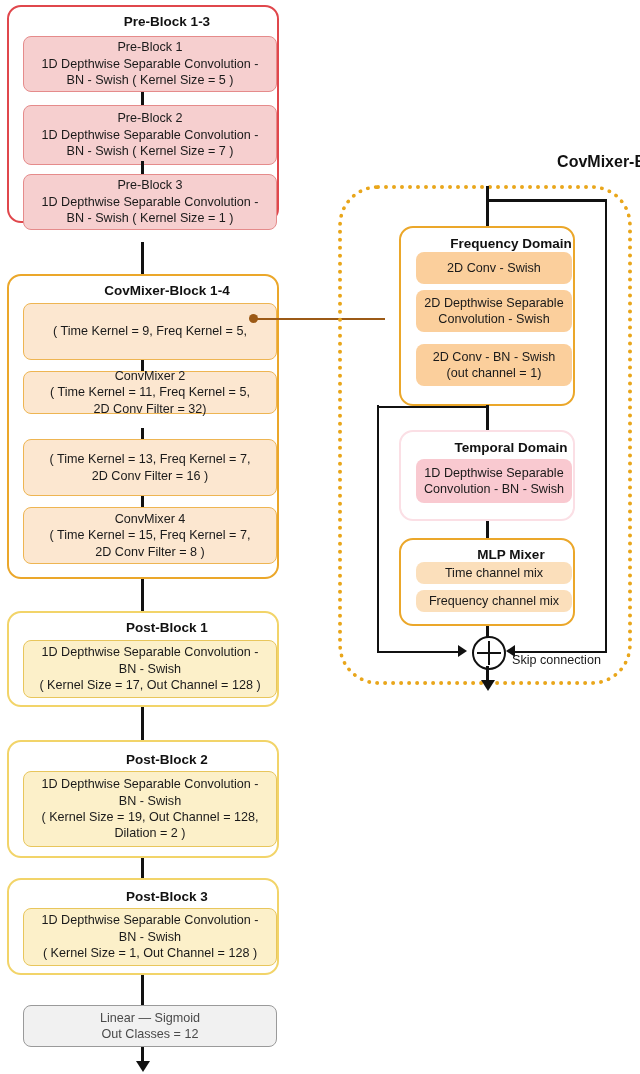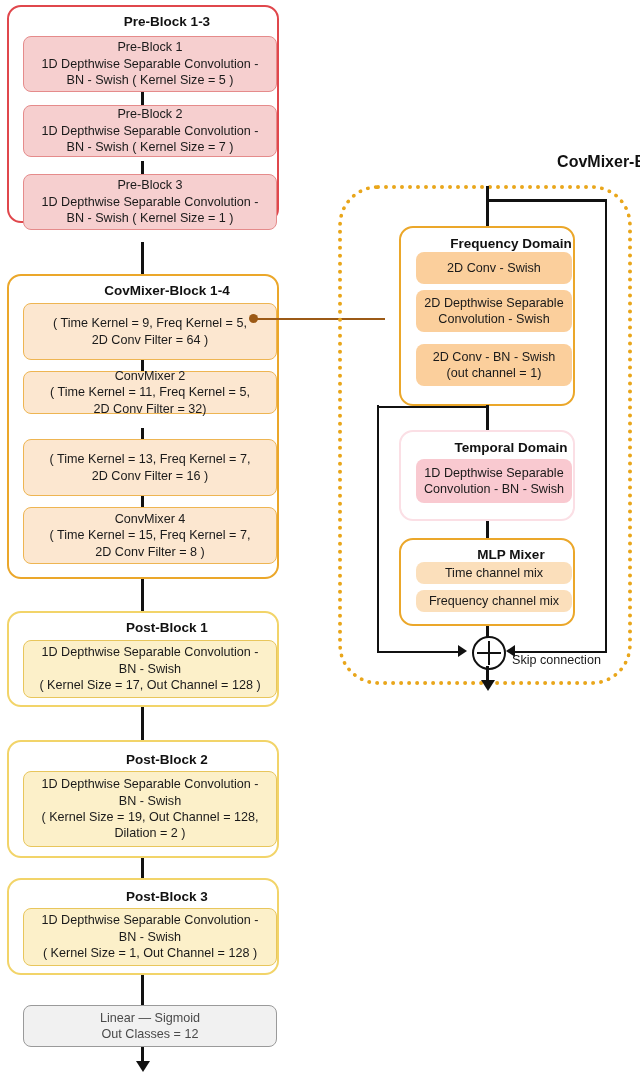--- a/index.html
+++ b/index.html
@@ -106,21 +106,21 @@
 
 <div class="node pre-node" style="left:16px;top:36px;width:254px;height:56px;">
   <div>
     <span>Pre-Block 1</span>
     <span>1D Depthwise Separable Convolution -</span>
     <span>BN - Swish ( Kernel Size = 5 )</span>
   </div>
 </div>
 <div class="vline" style="left:141px;top:92px;height:13px;"></div>
 
-<div class="node pre-node" style="left:16px;top:105px;width:254px;height:52px;">
+<div class="node pre-node" style="left:16px;top:105px;width:254px;height:60px;">
   <div>
     <span>Pre-Block 2</span>
     <span>1D Depthwise Separable Convolution -</span>
     <span>BN - Swish ( Kernel Size = 7 )</span>
   </div>
 </div>
 <div class="vline" style="left:141px;top:161px;height:13px;"></div>
 
 <div class="node pre-node" style="left:16px;top:174px;width:254px;height:56px;">
   <div>
@@ -132,21 +132,20 @@
 
 <div class="vline" style="left:141px;top:242px;height:32px;"></div>
 
 <div class="group cm-group" style="left:7px;top:274px;width:272px;height:305px;">
   <div class="group-title" style="top:7px;">CovMixer-Block 1-4</div>
 </div>
 
 <div class="node cm-node" style="left:16px;top:303px;width:254px;height:57px;">
   <div>
     <span>( Time Kernel = 9, Freq Kernel = 5,</span>
-    <span>2D Conv Filter = 64 )</span>
   </div>
 </div>
 <div class="vline" style="left:141px;top:360px;height:11px;"></div>
 
 <div class="node cm-node" style="left:16px;top:371px;width:254px;height:43px;">
   <div>
     <span>ConvMixer 2</span>
     <span>( Time Kernel = 11, Freq Kernel = 5,</span>
     <span>2D Conv Filter = 32)</span>
   </div>

